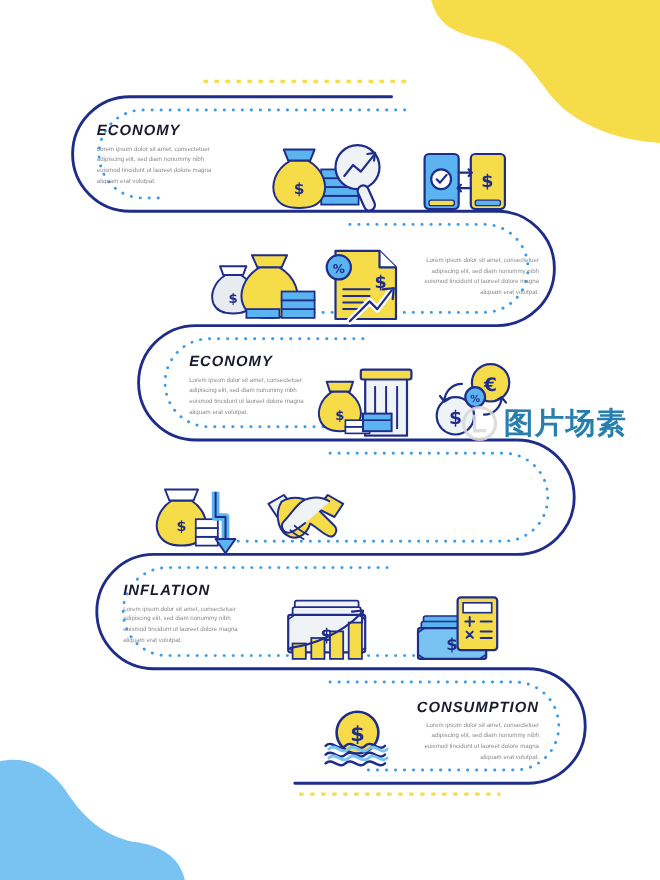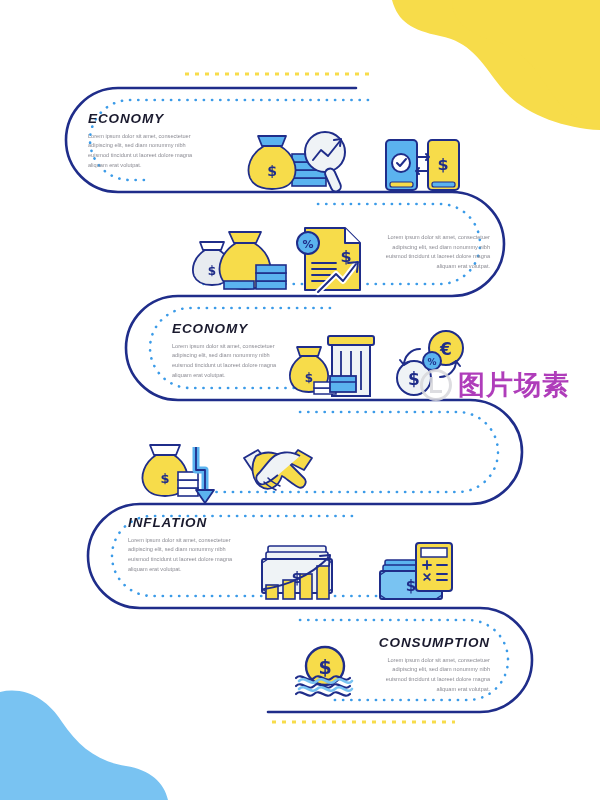--- a/index.html
+++ b/index.html
@@ -19,21 +19,21 @@
     font-size:5.6px;line-height:1.72;color:#8b8b93;margin:0;
     width:118px;
   }
   .align-left .sec-title,.align-left .sec-body{text-align:left;}
   .align-right{text-align:right;}
   .align-right .sec-title{text-align:right;}
   .align-right .sec-body{text-align:right;margin-left:auto;}
 
   .wm{
     position:absolute;left:420px;top:355px;width:170px;height:60px;
-    color:#a21caf;font-size:27px;font-weight:bold;letter-spacing:1px;
+    color:#0369a1;font-size:27px;font-weight:bold;letter-spacing:1px;
     display:flex;align-items:center;gap:6px;opacity:.85;
     font-family:"DejaVu Sans",sans-serif;pointer-events:none;
   }
   .wm .wm-ring{
     width:26px;height:26px;border-radius:50%;
     border:3px solid #d8d8dc;display:inline-block;flex:0 0 auto;
     position:relative;
   }
   .wm .wm-ring::after{
     content:"";position:absolute;left:7px;top:5px;width:9px;height:13px;
@@ -273,21 +273,21 @@
     <div class="sec-title"></div>
     <div class="sec-body">Lorem ipsum dolor sit amet, consectetuer adipiscing elit, sed diam nonummy nibh euismod tincidunt ut laoreet dolore magna aliquam erat volutpat.</div>
   </div>
 
   <div class="section align-left" style="left:172px;top:322px;width:130px;">
     <div class="sec-title">ECONOMY</div>
     <div class="sec-body">Lorem ipsum dolor sit amet, consectetuer adipiscing elit, sed diam nonummy nibh euismod tincidunt ut laoreet dolore magna aliquam erat volutpat.</div>
   </div>
 
 
-  <div class="section align-left" style="left:112px;top:516px;width:132px;margin-left:16px;">
+  <div class="section align-left" style="left:112px;top:530px;width:132px;">
     <div class="sec-title">INFLATION</div>
     <div class="sec-body">Lorem ipsum dolor sit amet, consectetuer adipiscing elit, sed diam nonummy nibh euismod tincidunt ut laoreet dolore magna aliquam erat volutpat.</div>
   </div>
 
   <div class="section align-right" style="left:356px;top:636px;width:134px;">
     <div class="sec-title">CONSUMPTION</div>
     <div class="sec-body">Lorem ipsum dolor sit amet, consectetuer adipiscing elit, sed diam nonummy nibh euismod tincidunt ut laoreet dolore magna aliquam erat volutpat.</div>
   </div>
 
   <div class="wm">

